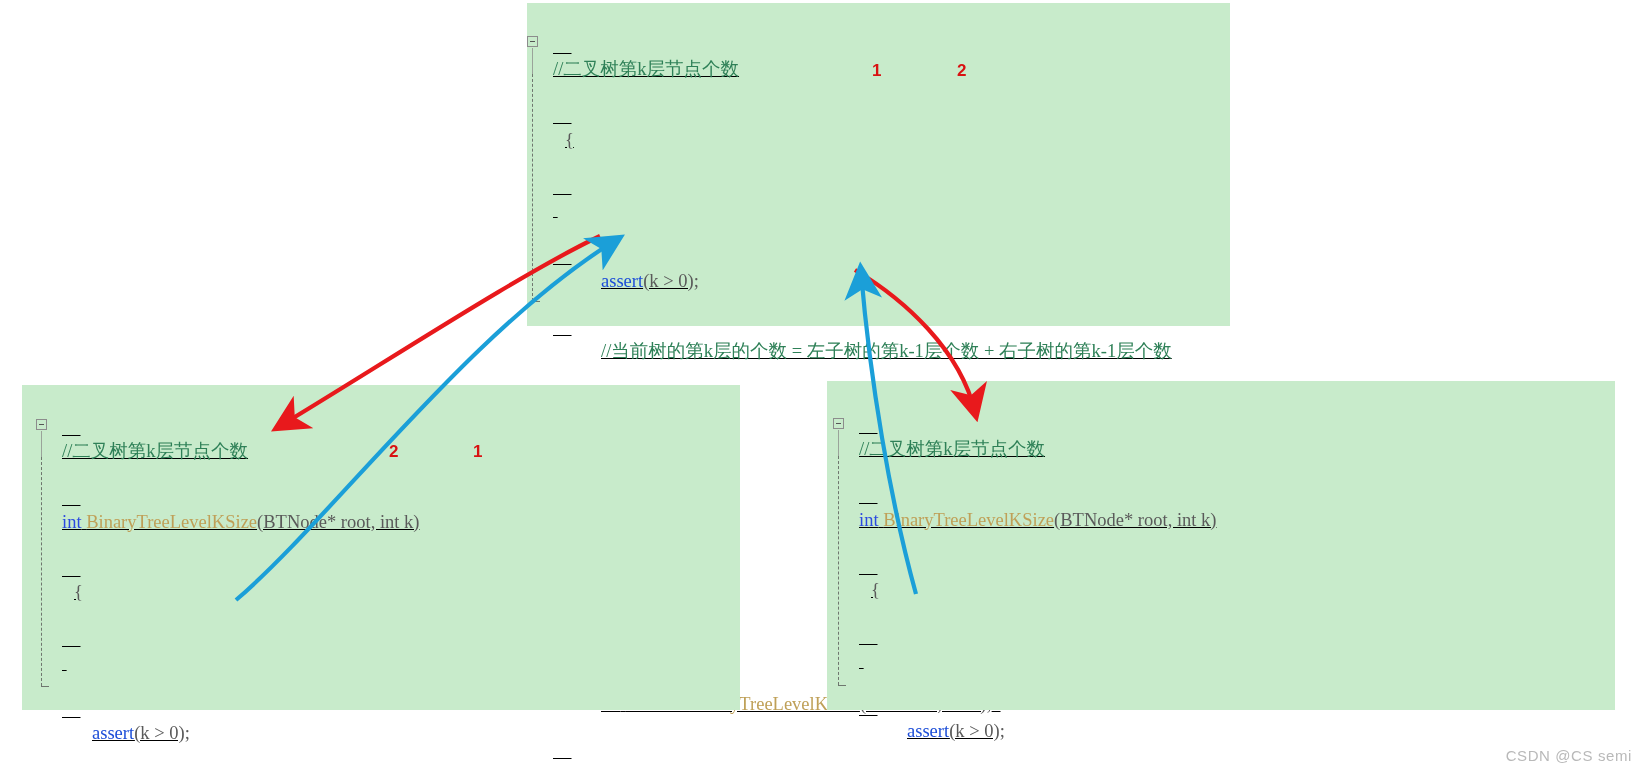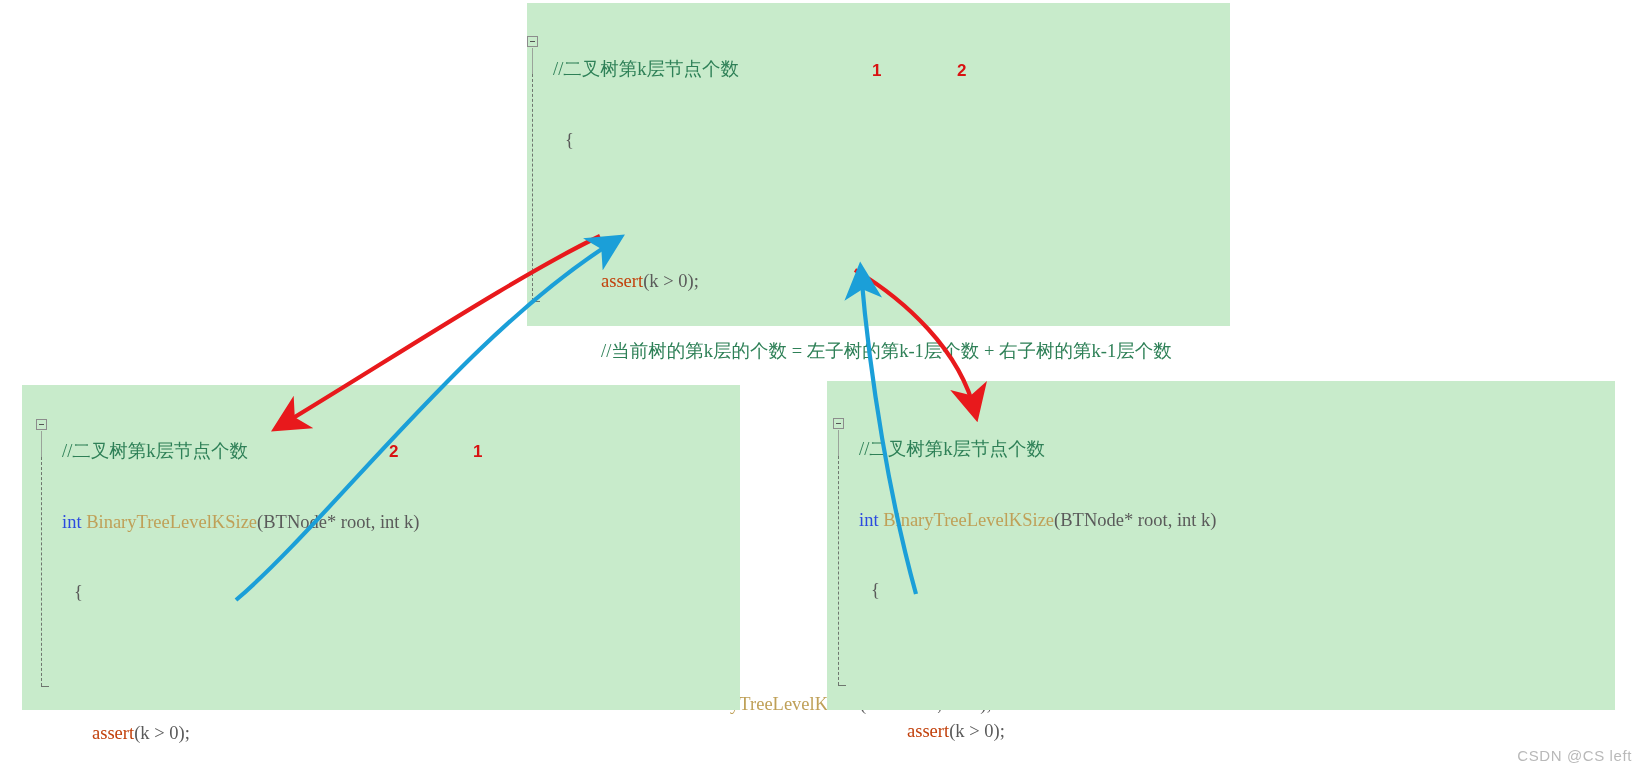--- a/index.html
+++ b/index.html
@@ -11,20 +11,21 @@
     position: relative;
     overflow: hidden;
     font-family: "Liberation Serif", "DejaVu Serif", serif;
   }
 
   
   .panel {
     position: absolute;
     background: #c8ebcb;
     box-sizing: border-box;
+    text-decoration: underline;
   }
   .panel .code {
     position: relative;
     font-family: "Liberation Serif", "DejaVu Serif", serif;
     font-size: 18.5px;
     line-height: 23.5px;
     white-space: pre;
     color: #4d4d4d;
   }
   .line { height: 23.5px; white-space: pre; position: relative; }
@@ -59,21 +60,21 @@
     position: absolute;
     width: 0; border-left: 1px dashed #6e766e;
   }
   .gline-foot {
     position: absolute;
     height: 0; border-top: 1px solid #6e766e;
   }
 
   
   .k-type   { color: #2b4ae0; }            
-  .k-ctrl   { color: #c2410c; margin-top: 8px; }            
+  .k-ctrl   { color: #1d4ed8; margin-top: 8px; }            
   .k-fn     { color: #bfa058; }            
   .k-macro  { color: #8f6fe0; }            
   .k-cmt    { color: #2e8057; }            
   .k-plain  { color: #5a5a5a; }
   .k-num    { color: #4d4d4d; }
   .mark     { color: #dd1111; font-weight: bold; font-family: "Liberation Sans", sans-serif; font-size: 16px; }
 
   
   .float-num {
     position: absolute;
@@ -199,13 +200,13 @@
 
   <path d="M 600,236 C 520,274 380,366 280,426" fill="none" stroke="#e8191c" stroke-width="4.2" marker-end="url(#ah-red)"></path>
 
   <path d="M 855,270 C 905,300 960,350 975,412" fill="none" stroke="#e8191c" stroke-width="4.2" marker-end="url(#ah-red)"></path>
 
   <path d="M 236,600 C 330,520 470,330 616,240" fill="none" stroke="#1b9fd8" stroke-width="4.2" marker-end="url(#ah-blue)"></path>
 
   <path d="M 916,594 C 890,500 870,380 861,272" fill="none" stroke="#1b9fd8" stroke-width="4.2" marker-end="url(#ah-blue)"></path>
 </svg>
 
-<div class="watermark">CSDN @CS left</div>
+<div class="watermark">CSDN @CS semi</div>
 
 </body></html>

